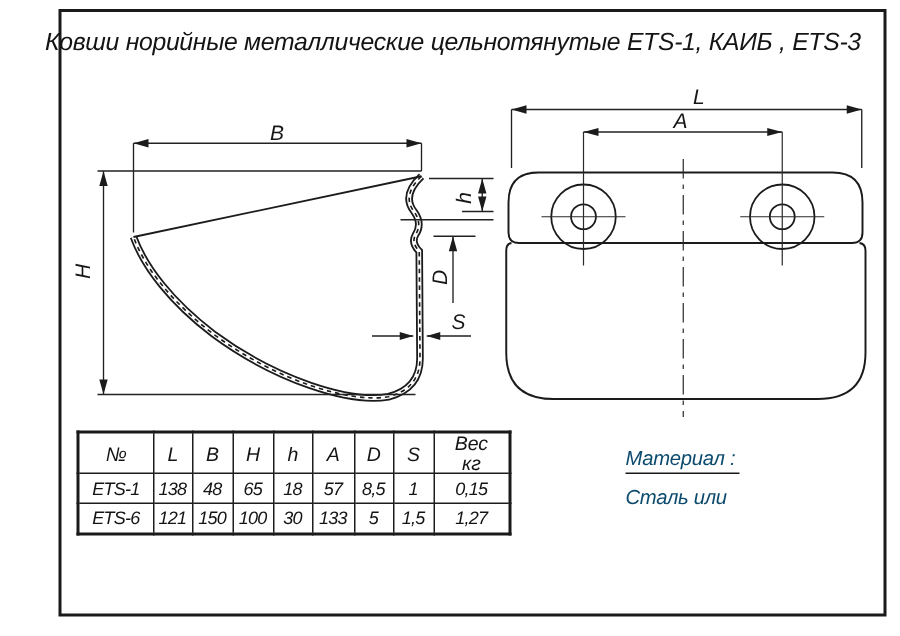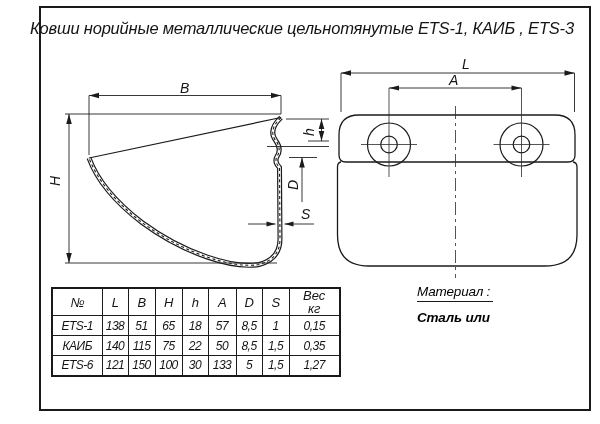--- a/index.html
+++ b/index.html
@@ -14,24 +14,24 @@
   
   #specs{position:absolute;left:51px;top:287px;border-collapse:collapse;table-layout:fixed;}
   #specs td{border:1px solid #1d1d1d;text-align:center;vertical-align:middle;
             font-style:italic;font-size:12px;letter-spacing:-0.5px;padding:0;color:#141414;}
   #specs{border:2px solid #1a1a1a;}
   #specs tr{height:20px;}
   #specs tr.hdr{height:21px;}
   #specs tr.hdr td{font-size:13px;}
   #specs td.wcol{font-size:8.5px;line-height:1.0;letter-spacing:0;text-align:center;}
   
-  #material{position:absolute;left:417px;top:284px;font-style:italic;font-size:13.5px;
-            letter-spacing:-0.2px;color:#000000;}
+  #material{position:absolute;left:417px;top:298px;font-style:italic;font-size:13.5px;
+            letter-spacing:-0.2px;color:#0c4a6e;}
   #material .mhead{display:inline-block;border-bottom:1.2px solid #1a1a1a;padding:0 3px 2px 0;margin-bottom:5px;}
-  #material .mline{margin-top:3px;white-space:nowrap;font-weight:bold;}
+  #material .mline{margin-top:3px;white-space:nowrap;}
 </style>
 </head>
 <body>
 
 <div id="canvas">
   <div id="frame"></div>
 
   <div id="title">Ковши норийные металлические цельнотянутые  ETS-1,  КАИБ , ETS-3</div>
 
   <svg width="600" height="424" viewBox="0 0 600 424">
@@ -119,38 +119,27 @@
       <td>D</td>
       <td>S</td>
       <td class="wcol">
         <div>Вес</div>
         <div>кг</div>
       </td>
     </tr>
     <tr>
       <td>ETS-1</td>
       <td>138</td>
-      <td>51</td>
+      <td>48</td>
       <td>65</td>
       <td>18</td>
       <td>57</td>
       <td>8,5</td>
       <td>1</td>
       <td>0,15</td>
-    </tr>
-    <tr>
-      <td>КАИБ</td>
-      <td>140</td>
-      <td>115</td>
-      <td>75</td>
-      <td>22</td>
-      <td>50</td>
-      <td>8,5</td>
-      <td>1,5</td>
-      <td>0,35</td>
     </tr>
     <tr>
       <td>ETS-6</td>
       <td>121</td>
       <td>150</td>
       <td>100</td>
       <td>30</td>
       <td>133</td>
       <td>5</td>
       <td>1,5</td>

